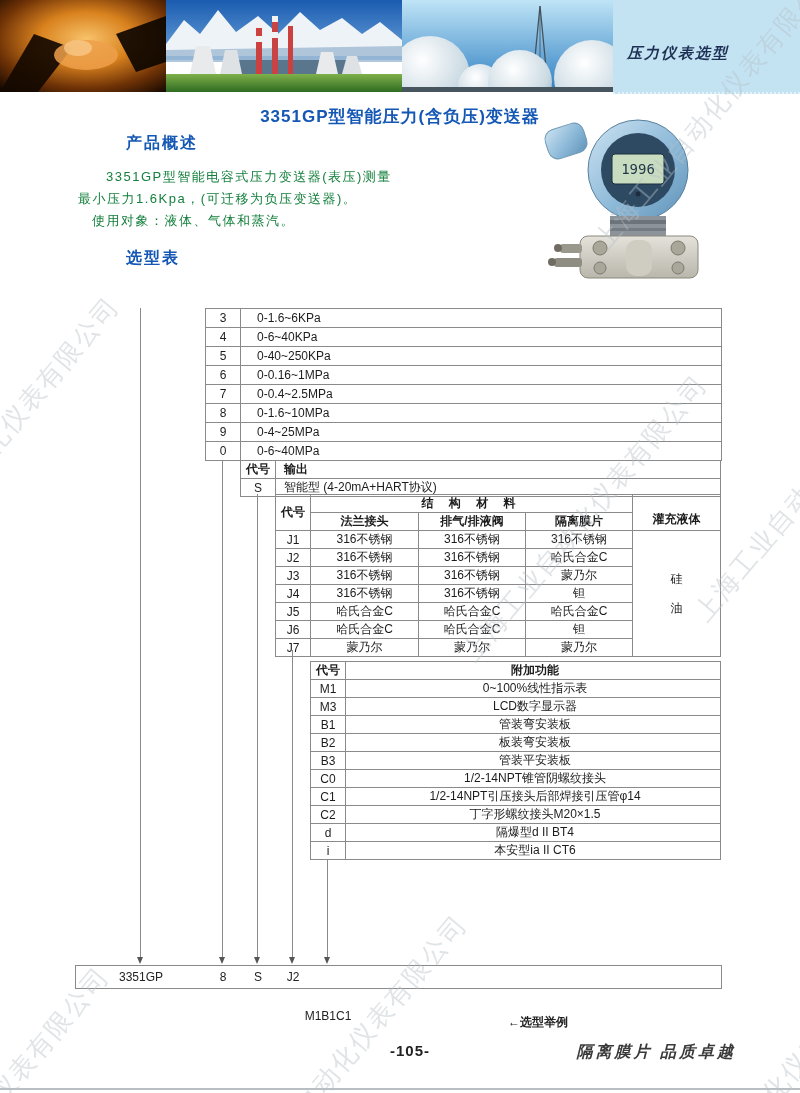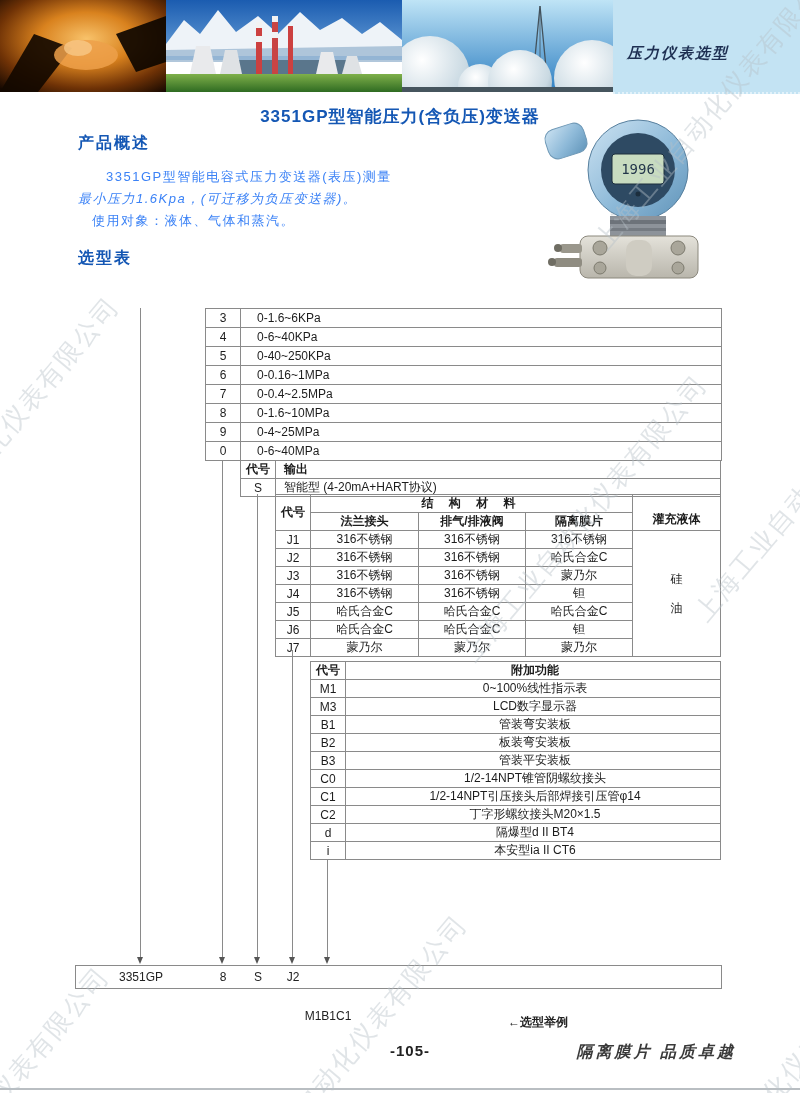--- a/index.html
+++ b/index.html
@@ -14,22 +14,22 @@
   #photo-powerplant{left:166px;width:236px;}
   #photo-spheres{left:402px;width:211px;}
   #header-panel{position:absolute;left:613px;top:0;width:223px;height:92px;background:#c3e3f3;
                 border-bottom:2px dotted #e2f2fa;}
   #header-tab{position:absolute;left:14px;top:44px;font-size:15px;font-weight:bold;font-style:italic;
               color:#1d2f52;letter-spacing:2px;}
 
   
   .doc-title{left:0;top:105px;width:800px;text-align:center;font-size:17px;font-weight:bold;
              color:#1457b4;letter-spacing:1px;}
-  .section-heading{font-size:16px;font-weight:bold;color:#1457b4;letter-spacing:2px;}
-  .body-line{font-size:13px;color:#3b82f6;letter-spacing:1.5px;}
+  .section-heading{font-size:16px;font-weight:bold;color:#1457b4;letter-spacing:2px;margin-left:48px;}
+  .body-line{font-size:13px;color:#15803d;letter-spacing:1.5px;}
 
   
   #product-photo{left:538px;top:112px;width:195px;height:172px;}
 
   
   #model-header{left:75px;top:290px;width:645px;height:18px;background:#a6d9ef;
                 border:1px solid #6f7f86;display:flex;align-items:center;font-size:12px;font-weight:bold;}
   #model-header .mh-left{width:129px;text-align:center;border-right:1px solid #6f7f86;height:100%;
                          display:flex;align-items:center;justify-content:center;}
   #model-header .mh-right{flex:1;padding-left:10px;}
@@ -160,21 +160,21 @@
       </div>
       <div id="header-panel">
         <span id="header-tab">压力仪表选型</span>
       </div>
     </div>
 
     <div class="abs doc-title">3351GP型智能压力(含负压)变送器</div>
 
     <div class="abs section-heading" style="left:78px;top:133px;">产品概述</div>
     <div class="abs body-line" style="left:106px;top:168px;">3351GP型智能电容式压力变送器(表压)测量</div>
-    <div class="abs body-line" style="left:78px;top:190px;font-style:italic;">最小压力1.6Kpa，(可迁移为负压变送器)。</div>
+    <div class="abs body-line" style="left:78px;top:190px;">最小压力1.6Kpa，(可迁移为负压变送器)。</div>
     <div class="abs body-line" style="left:92px;top:212px;">使用对象：液体、气体和蒸汽。</div>
 
     <div class="abs section-heading" style="left:78px;top:248px;">选型表</div>
 
     <div class="abs" id="product-photo">
       <svg width="195" height="172" viewBox="0 0 195 172">
         <defs>
           <linearGradient id="head" x1="0" y1="0" x2="1" y2="1">
             <stop offset="0%" stop-color="#cde3f2"></stop>
               <stop offset="55%" stop-color="#8db9d8"></stop>

